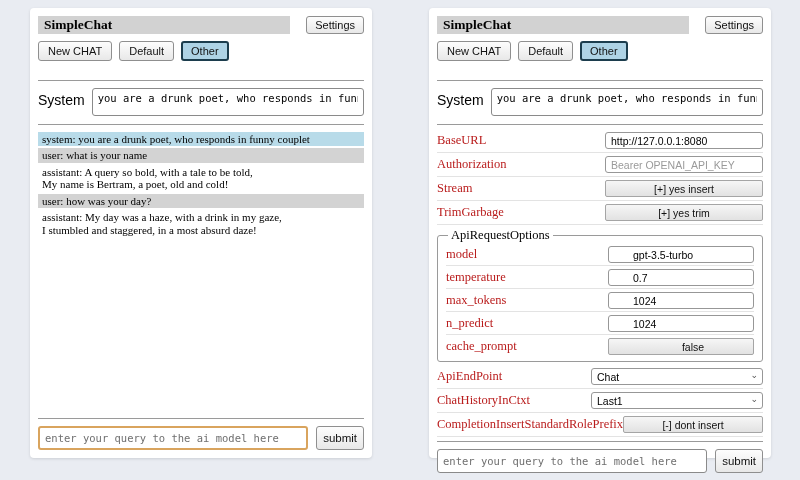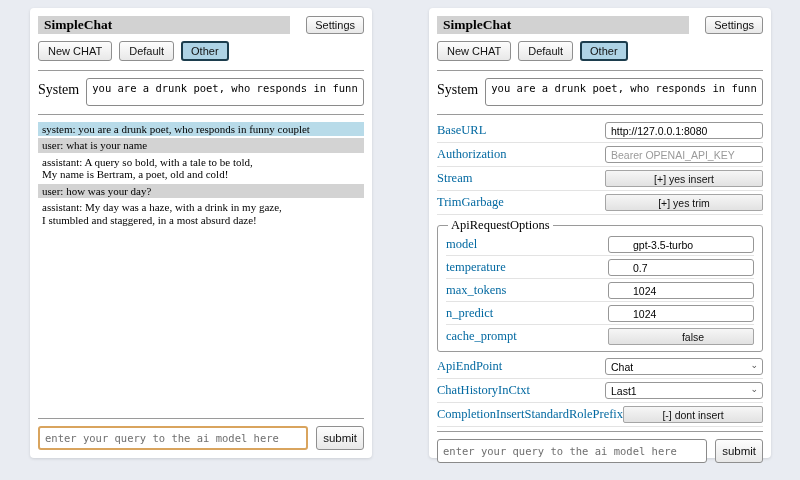--- a/index.html
+++ b/index.html
@@ -24,31 +24,31 @@
   .title-bar-bg{
     flex:1;background:var(--titlebar-bg);
     font-family:"Liberation Serif",serif;font-weight:bold;font-size:13.5px;
     padding:2px 6px;line-height:14px;
   }
   .btn{
     font-family:"Liberation Sans",sans-serif;font-size:11px;color:#111;
     background:linear-gradient(#fdfdfd,#e8e8e8);
     border:1px solid #8f8f8f;border-radius:3px;padding:2px 8px;line-height:12px;
   }
-  .toolbar{display:flex;gap:7px;margin-bottom:6px;align-items:center;}
+  .toolbar{display:flex;gap:7px;margin-bottom:16px;align-items:center;}
   .toolbar .btn{padding:3px 9px;}
   .btn.active{
     background:var(--active-tab-bg);
     border:2px solid var(--active-tab-border);padding:2px 8px;
   }
   hr.rule{border:none;border-top:1px solid #9a9a9a;margin:3px 0;width:100%;}
   
   .system-row{display:flex;gap:7px;align-items:flex-start;margin:4px 0 5px;}
   .system-row .sp-label{
-    font-family:Liberation Serif, serif;font-size:14px;padding-top:4px;color:#000;
+    font-family:Liberation Sans, sans-serif;font-size:14px;padding-top:4px;color:#000;
   }
   .system-input{
     flex:1;font-family:"DejaVu Sans Mono",monospace;font-size:10.5px;color:#000;
     border:1px solid #8a8a8a;border-radius:3px;padding:4px 5px 12px;height:28px;
   }
   
   .chat-log{margin-top:4px;}
   .msg{
     font-family:"Liberation Serif",serif;font-size:11px;line-height:1.13;
     color:#000;padding:1px 4px;margin-bottom:2px;white-space:pre-line;
@@ -66,34 +66,34 @@
   .query-input.focused{border:2px solid var(--focused-input-border);}
   .query-input::placeholder{color:#6f6f6f;opacity:1;}
   .submit-btn{font-size:11.5px;padding:5px 6px;}
   
   .settings{margin-top:2px;}
   .srow{
     display:flex;align-items:center;justify-content:space-between;
     padding:2px 0 3px;border-bottom:1px solid #e3e3e3;margin-bottom:1px;
   }
   .slabel{
-    font-family:"Liberation Serif",serif;font-size:12.5px;color:#0369a1;white-space:nowrap;
+    font-family:"Liberation Serif",serif;font-size:12.5px;color:#b91c1c;white-space:nowrap;
   }
   .ctl-input{
     width:158px;font-family:"Liberation Sans",sans-serif;font-size:10.5px;color:#000;
     border:1px solid #979797;border-radius:3px;padding:2px 5px;height:17px;
   }
   .ctl-input::placeholder{color:#9a9a9a;opacity:1;}
   .ctl-btn{
     width:158px;font-family:"Liberation Sans",sans-serif;font-size:10.5px;color:#111;
     background:linear-gradient(#f6f6f6,#e2e2e2);border:1px solid #a5a5a5;
     border-radius:2px;padding:2px 0;height:17px;text-align:center;
   }
   .ctl-select{
-    position:relative;width:158px;height:17px;background:#fff;
+    position:relative;width:172px;height:17px;background:#fff;
     border:1px solid #979797;border-radius:3px;
     font-size:10.5px;color:#000;padding:2px 14px 2px 5px;line-height:12px;
   }
   .ctl-select .chev{
     position:absolute;right:4px;top:0px;font-size:9px;color:#555;
   }
   fieldset.group{
     border:1px solid #9a9a9a;border-radius:3px;margin:3px 0 4px;
     padding:1px 8px 3px;
   }

